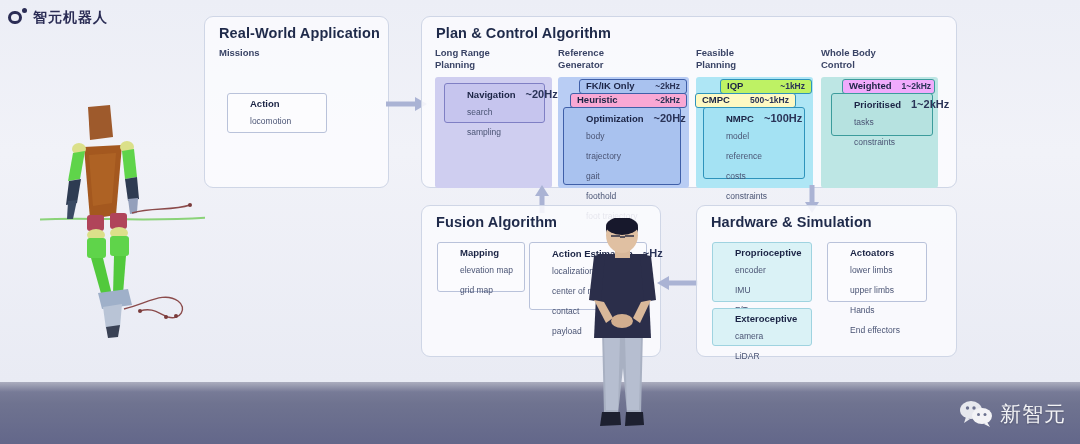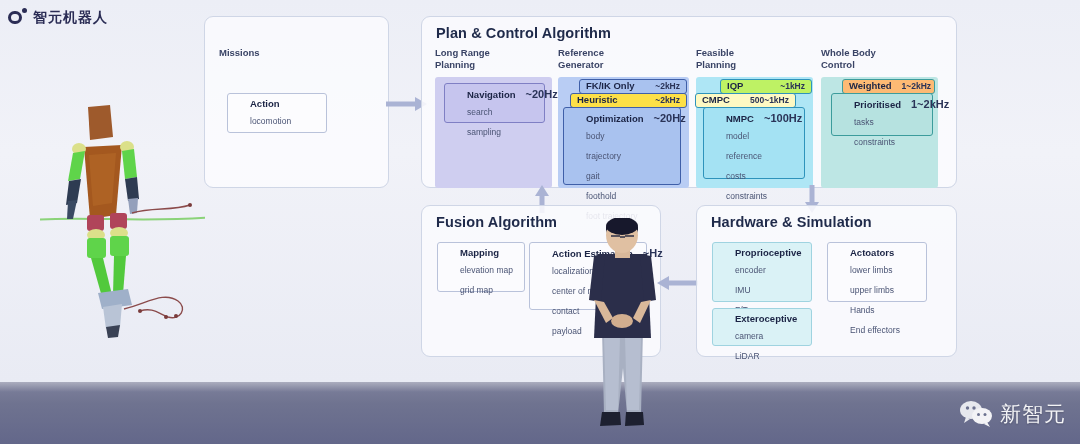--- a/index.html
+++ b/index.html
@@ -118,20 +118,21 @@
 
   <div id="logo">
     <span class="mark">
       <span class="ring"></span>
         <span class="dot"></span>
     </span>
     <span class="cn">智元机器人</span>
   </div>
 
   <div class="panel" style="left:204px;top:16px;width:185px;height:172px;">
+    <div class="ptitle">Real-World Application</div>
     <div class="sub-label" style="left:14px;top:30px;">Missions</div>
     <div class="card" style="left:22px;top:76px;width:100px;height:40px;background:rgba(255,255,255,.45);border:1px solid #b9c2da;">
       <div class="hdr">
         <span class="nm">Action</span>
         <span class="hz"></span>
       </div>
       <div class="body">locomotion</div>
     </div>
   </div>
 
@@ -159,21 +160,21 @@
 
     <div class="sub-label" style="left:136px;top:30px;">Reference
 Generator</div>
     <div class="col" style="left:136px;top:60px;width:131px;height:111px;background:#b9cdf4;"></div>
     <div class="stub" style="left:157px;top:62px;width:108px;height:15px;background:#a9c2ef;border:1px solid #3f5fa8;">
       <div class="hdr">
         <span class="nm">FK/IK Only</span>
         <span class="hz">~2kHz</span>
       </div>
     </div>
-    <div class="stub" style="left:148px;top:76px;width:117px;height:15px;background:#fde047;border:1px solid #3f5fa8;">
+    <div class="stub" style="left:148px;top:76px;width:117px;height:15px;background:#f9a8d4;border:1px solid #3f5fa8;">
       <div class="hdr">
         <span class="nm">Heuristic</span>
         <span class="hz">~2kHz</span>
       </div>
     </div>
     <div class="card" style="left:141px;top:90px;width:118px;height:78px;background:#a9c2ef;border:1px solid #3f5fa8;">
       <div class="hdr">
         <span class="nm">Optimization</span>
         <span class="hz">~20Hz</span>
       </div>
@@ -206,21 +207,21 @@
       </div>
       <div class="body">model
 reference
 costs
 constraints</div>
     </div>
 
     <div class="sub-label" style="left:399px;top:30px;">Whole Body
 Control</div>
     <div class="col" style="left:399px;top:60px;width:117px;height:111px;background:#bde6e4;"></div>
-    <div class="stub" style="left:420px;top:62px;width:93px;height:15px;background:#fdba74;border:1px solid #3c9c9c;">
+    <div class="stub" style="left:420px;top:62px;width:93px;height:15px;background:#f0abfc;border:1px solid #3c9c9c;">
       <div class="hdr">
         <span class="nm">Weighted</span>
         <span class="hz">1~2kHz</span>
       </div>
     </div>
     <div class="card" style="left:409px;top:76px;width:102px;height:43px;background:#b6e2e0;border:1px solid #3c9c9c;">
       <div class="hdr">
         <span class="nm">Prioritised</span>
         <span class="hz">1~2kHz</span>
       </div>

